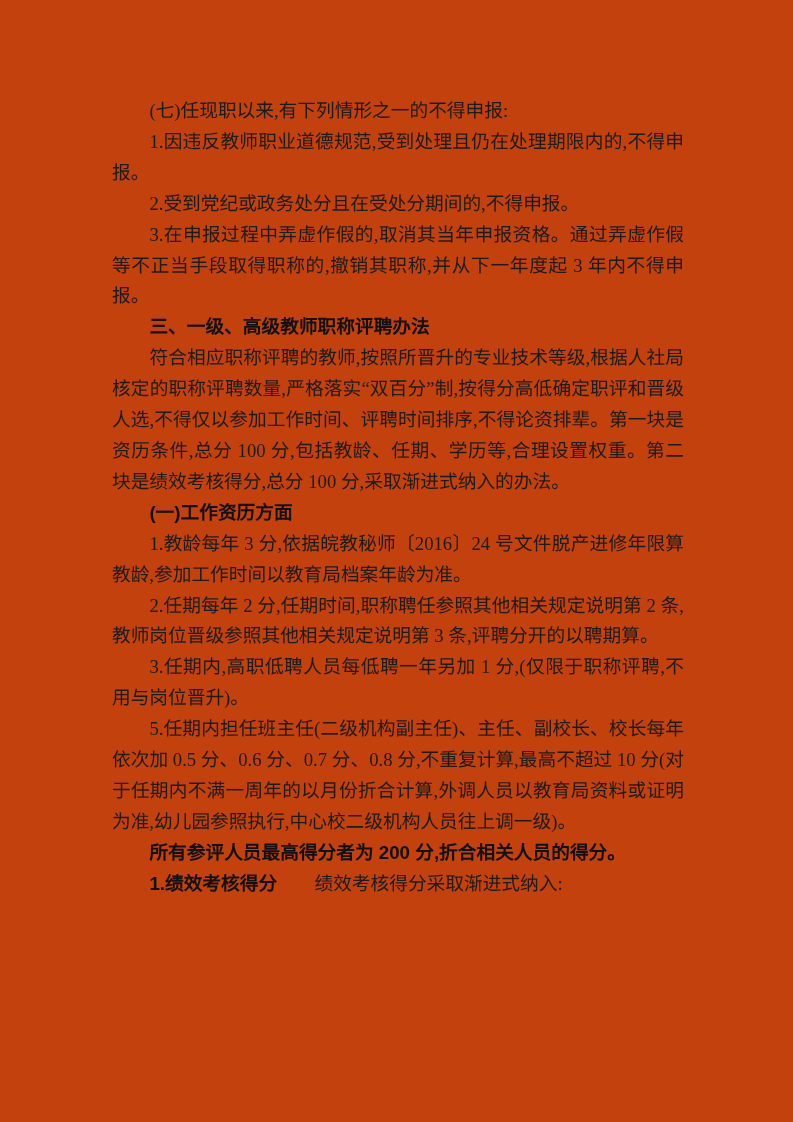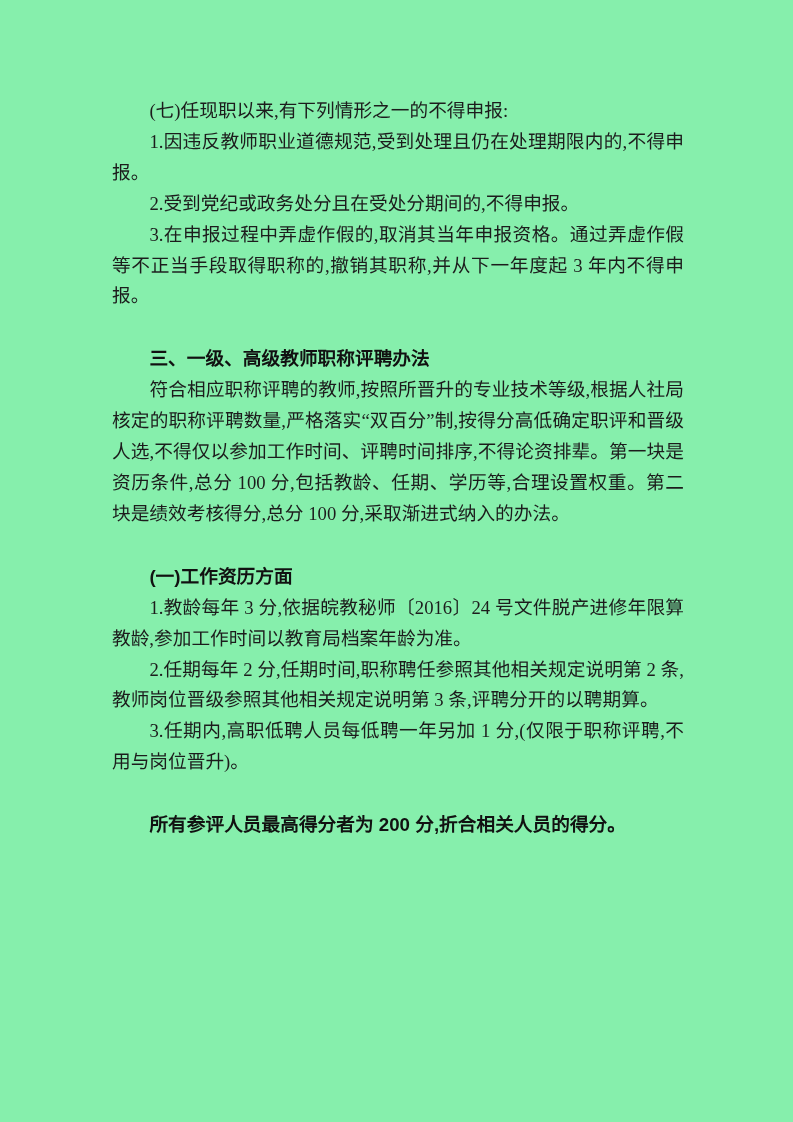--- a/index.html
+++ b/index.html
@@ -12,21 +12,21 @@
     height: 1122px;
     overflow: hidden;
     position: relative;
   }
   .sheet {
     position: absolute;
     left: 0;
     top: 0;
     width: 793px;
     height: 1122px;
-    background: #86efac;
+    background: #c2410c;
   }
   .doc-content {
     position: absolute;
     left: 112px;
     top: 96px;
     width: 572px;
     color: #1c1c1c;
     font-family: "Liberation Serif", "DejaVu Serif", serif;
     font-size: 18.7px;
     line-height: 30.9px;
@@ -37,33 +37,34 @@
     padding: 0;
     text-indent: 2em;
     word-break: break-all;
   }
   
   .doc-content p.bold,
   .doc-content span.bold {
     font-weight: 700;
     font-family: "Liberation Sans", "DejaVu Sans", sans-serif;
     color: #111111;
-    margin-top: 32px;
   }
 </style>
 </head>
 <body>
 
 <div class="sheet">
   <div class="doc-content">
       <p><span>(七)任现职以来,有下列情形之一的不得申报:</span></p>
       <p><span>1.因违反教师职业道德规范,受到处理且仍在处理期限内的,不得申报。</span></p>
       <p><span>2.受到党纪或政务处分且在受处分期间的,不得申报。</span></p>
       <p><span>3.在申报过程中弄虚作假的,取消其当年申报资格。通过弄虚作假等不正当手段取得职称的,撤销其职称,并从下一年度起 3 年内不得申报。</span></p>
       <p class="bold"><span>三、一级、高级教师职称评聘办法</span></p>
       <p><span>符合相应职称评聘的教师,按照所晋升的专业技术等级,根据人社局核定的职称评聘数量,严格落实“双百分”制,按得分高低确定职评和晋级人选,不得仅以参加工作时间、评聘时间排序,不得论资排辈。第一块是资历条件,总分 100 分,包括教龄、任期、学历等,合理设置权重。第二块是绩效考核得分,总分 100 分,采取渐进式纳入的办法。</span></p>
       <p class="bold"><span>(一)工作资历方面</span></p>
       <p><span>1.教龄每年 3 分,依据皖教秘师〔2016〕24 号文件脱产进修年限算教龄,参加工作时间以教育局档案年龄为准。</span></p>
       <p><span>2.任期每年 2 分,任期时间,职称聘任参照其他相关规定说明第 2 条,教师岗位晋级参照其他相关规定说明第 3 条,评聘分开的以聘期算。</span></p>
       <p><span>3.任期内,高职低聘人员每低聘一年另加 1 分,(仅限于职称评聘,不用与岗位晋升)。</span></p>
+      <p><span>5.任期内担任班主任(二级机构副主任)、主任、副校长、校长每年依次加 0.5 分、0.6 分、0.7 分、0.8 分,不重复计算,最高不超过 10 分(对于任期内不满一周年的以月份折合计算,外调人员以教育局资料或证明为准,幼儿园参照执行,中心校二级机构人员往上调一级)。</span></p>
       <p class="bold"><span>所有参评人员最高得分者为 200 分,折合相关人员的得分。</span></p>
+      <p><span class="bold">1.绩效考核得分</span><span>　　绩效考核得分采取渐进式纳入:</span></p>
     </div>
 </div>
 
 </body></html>

